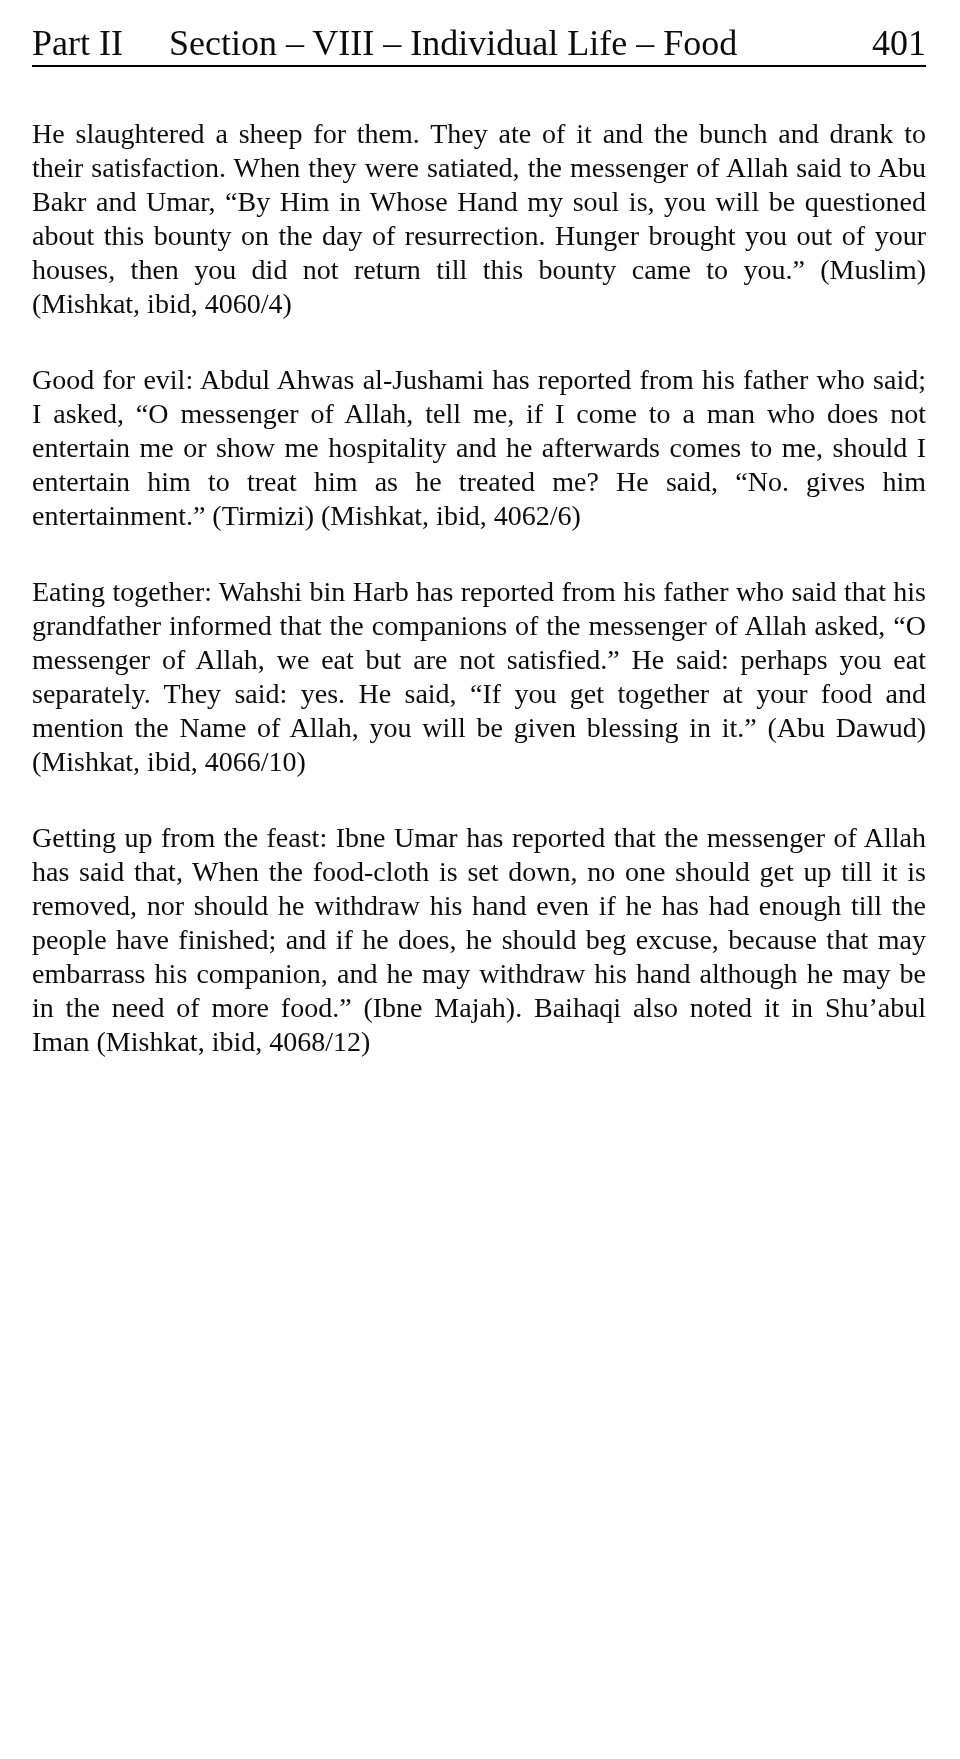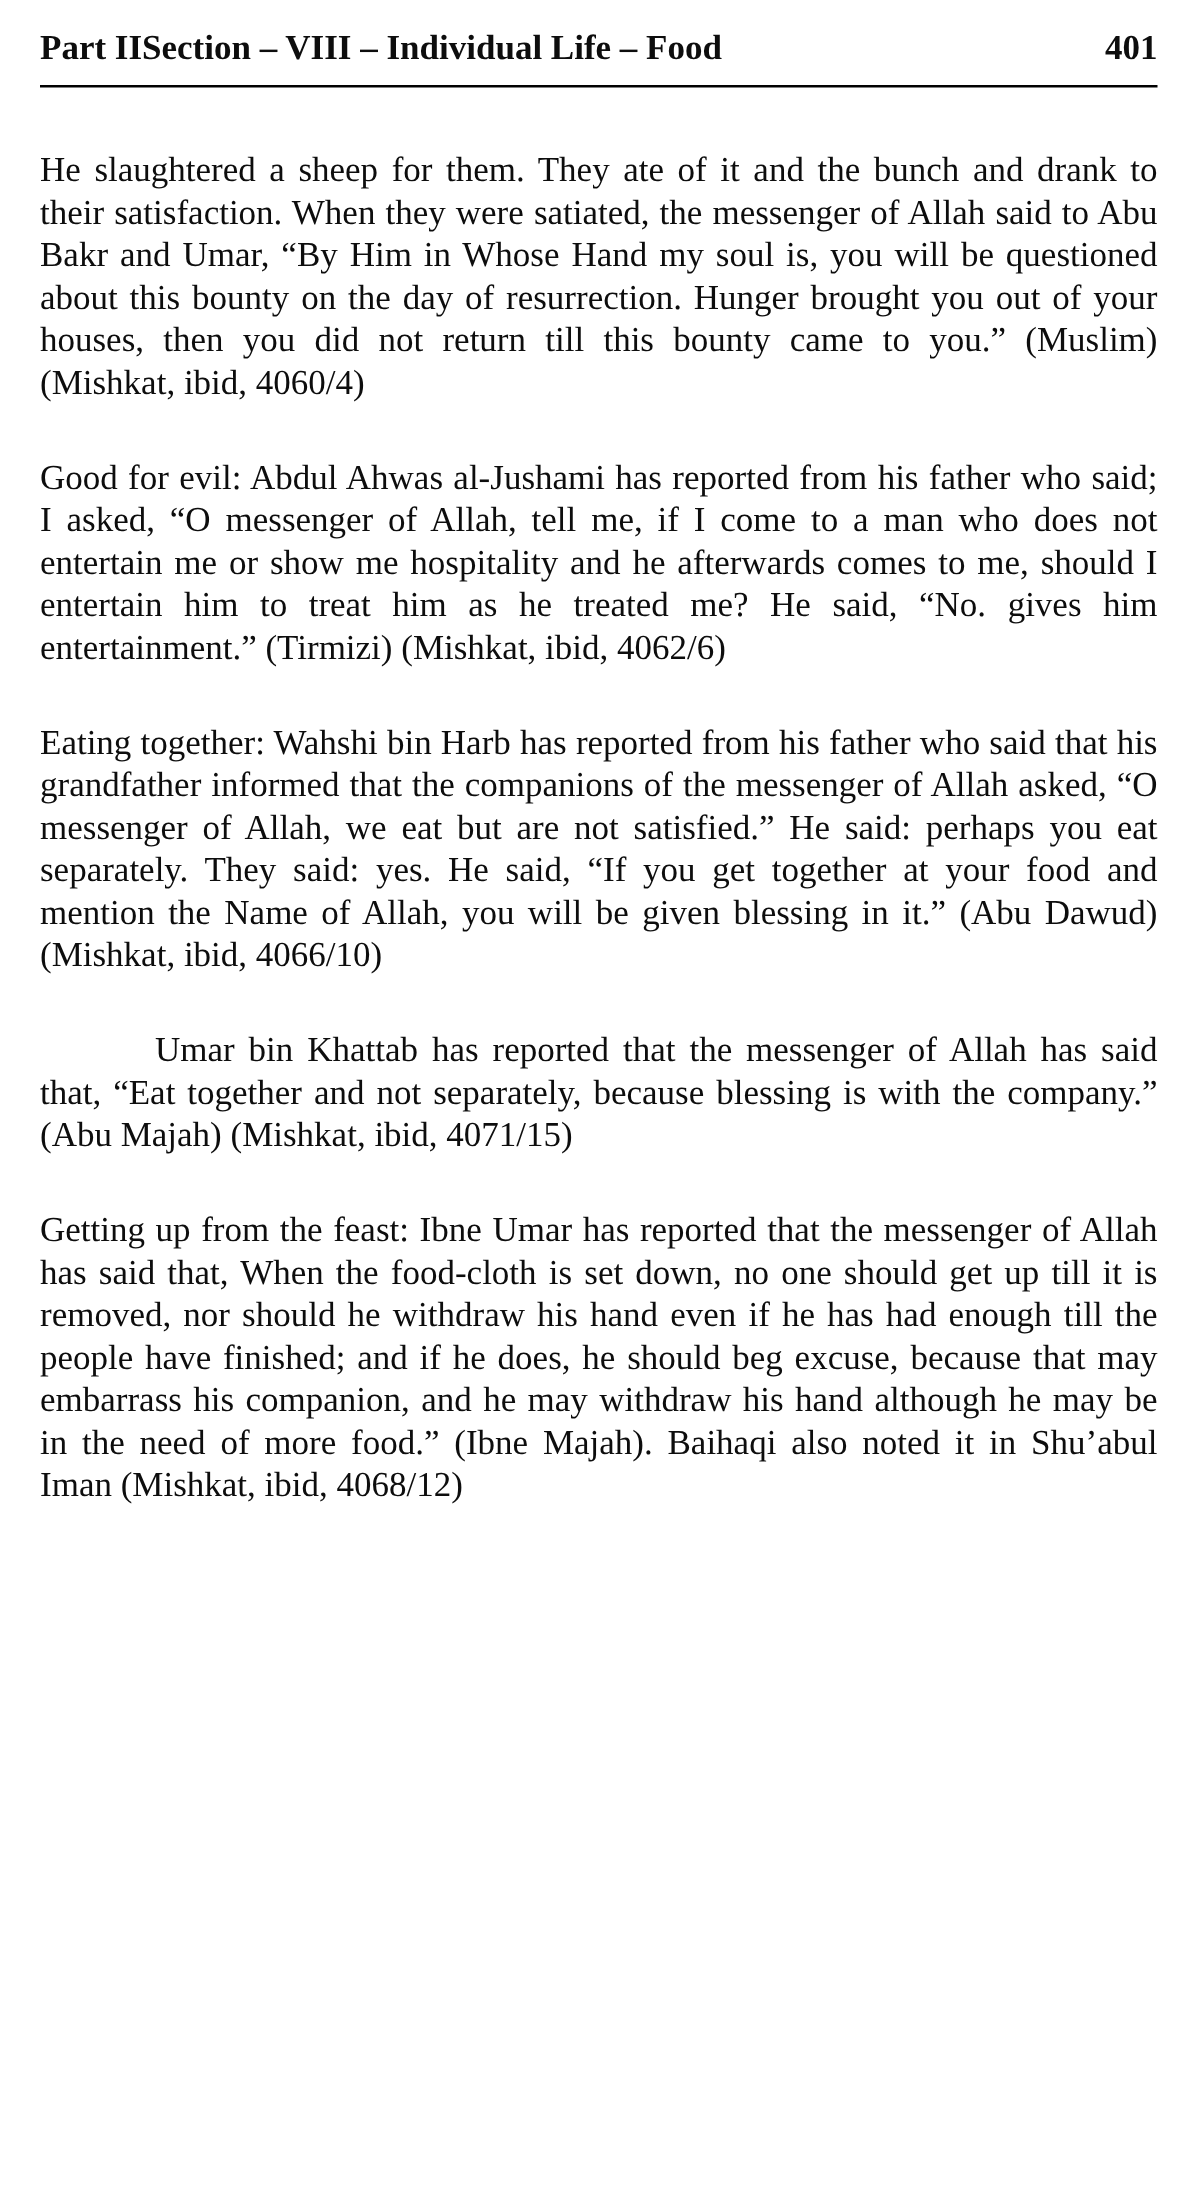--- a/index.html
+++ b/index.html
@@ -11,30 +11,30 @@
     color: #0d0d0d;
     position: relative;
     overflow: hidden;
   }
   .page {
     padding: 22px 34px 0 32px;
   }
   .page-header {
     display: flex;
     align-items: baseline;
-    font-weight: bold;
-    font-size: 28px;
+    font-weight: normal;
+    font-size: 36px;
     line-height: 1.2;
-    padding-bottom: 12px;
     border-bottom: 2px solid #000000;
   }
   .page-header .part {
     white-space: nowrap;
   }
   .page-header .section {
+    margin-left: 46px;
     white-space: nowrap;
   }
   .page-header .pagenum {
     margin-left: auto;
     white-space: nowrap;
   }
   .body-text {
     padding-top: 28px;
     font-size: 28px;
     line-height: 34px;
@@ -63,19 +63,18 @@
   </div>
 
   <div class="body-text">
 
     <p class="para"><span>He slaughtered a sheep for them. They ate of it and the bunch and drank to their satisfaction. When they were satiated, the messenger of Allah said to Abu Bakr and Umar, “By Him in Whose Hand my soul is, you will be questioned about this bounty on the day of resurrection. Hunger brought you out of your houses, then you did not return till this bounty came to you.” (Muslim) (Mishkat, ibid, 4060/4)</span></p>
 
     <p class="para"><b>Good for evil:</b> <span>Abdul Ahwas al-Jushami has reported from his father who said; I asked, “O messenger of Allah, tell me, if I come to a man who does not entertain me or show me hospitality and he afterwards comes to me, should I entertain him to treat him as he treated me? He said, “No. gives him entertainment.” (Tirmizi) (Mishkat, ibid, 4062/6)</span></p>
 
     <p class="para"><b>Eating together:</b> <span>Wahshi bin Harb has reported from his father who said that his grandfather informed that the companions of the messenger of Allah asked, “O messenger of Allah, we eat but are not satisfied.” He said: perhaps you eat separately. They said: yes. He said, “If you get together at your food and mention the Name of Allah, you will be given blessing in it.” (Abu Dawud) (Mishkat, ibid, 4066/10)</span></p>
 
-    <p class="para indent-first"><span>Umar bin Khattab has reported that the messenger of Allah has said that, “Eat together and not separately, because blessing is with the company.” (Abu Majah) (Mishkat, ibid, 4071/15)</span></p>
 
     <p class="para"><b>Getting up from the feast:</b> <span>Ibne Umar has reported that the messenger of Allah has said that, When the food-cloth is set down, no one should get up till it is removed, nor should he withdraw his hand even if he has had enough till the people have finished; and if he does, he should beg excuse, because that may embarrass his companion, and he may withdraw his hand although he may be in the need of more food.” (Ibne Majah). Baihaqi also noted it in Shu’abul Iman (Mishkat, ibid, 4068/12)</span></p>
 
   </div>
 
 </div>
 
 </body></html>

